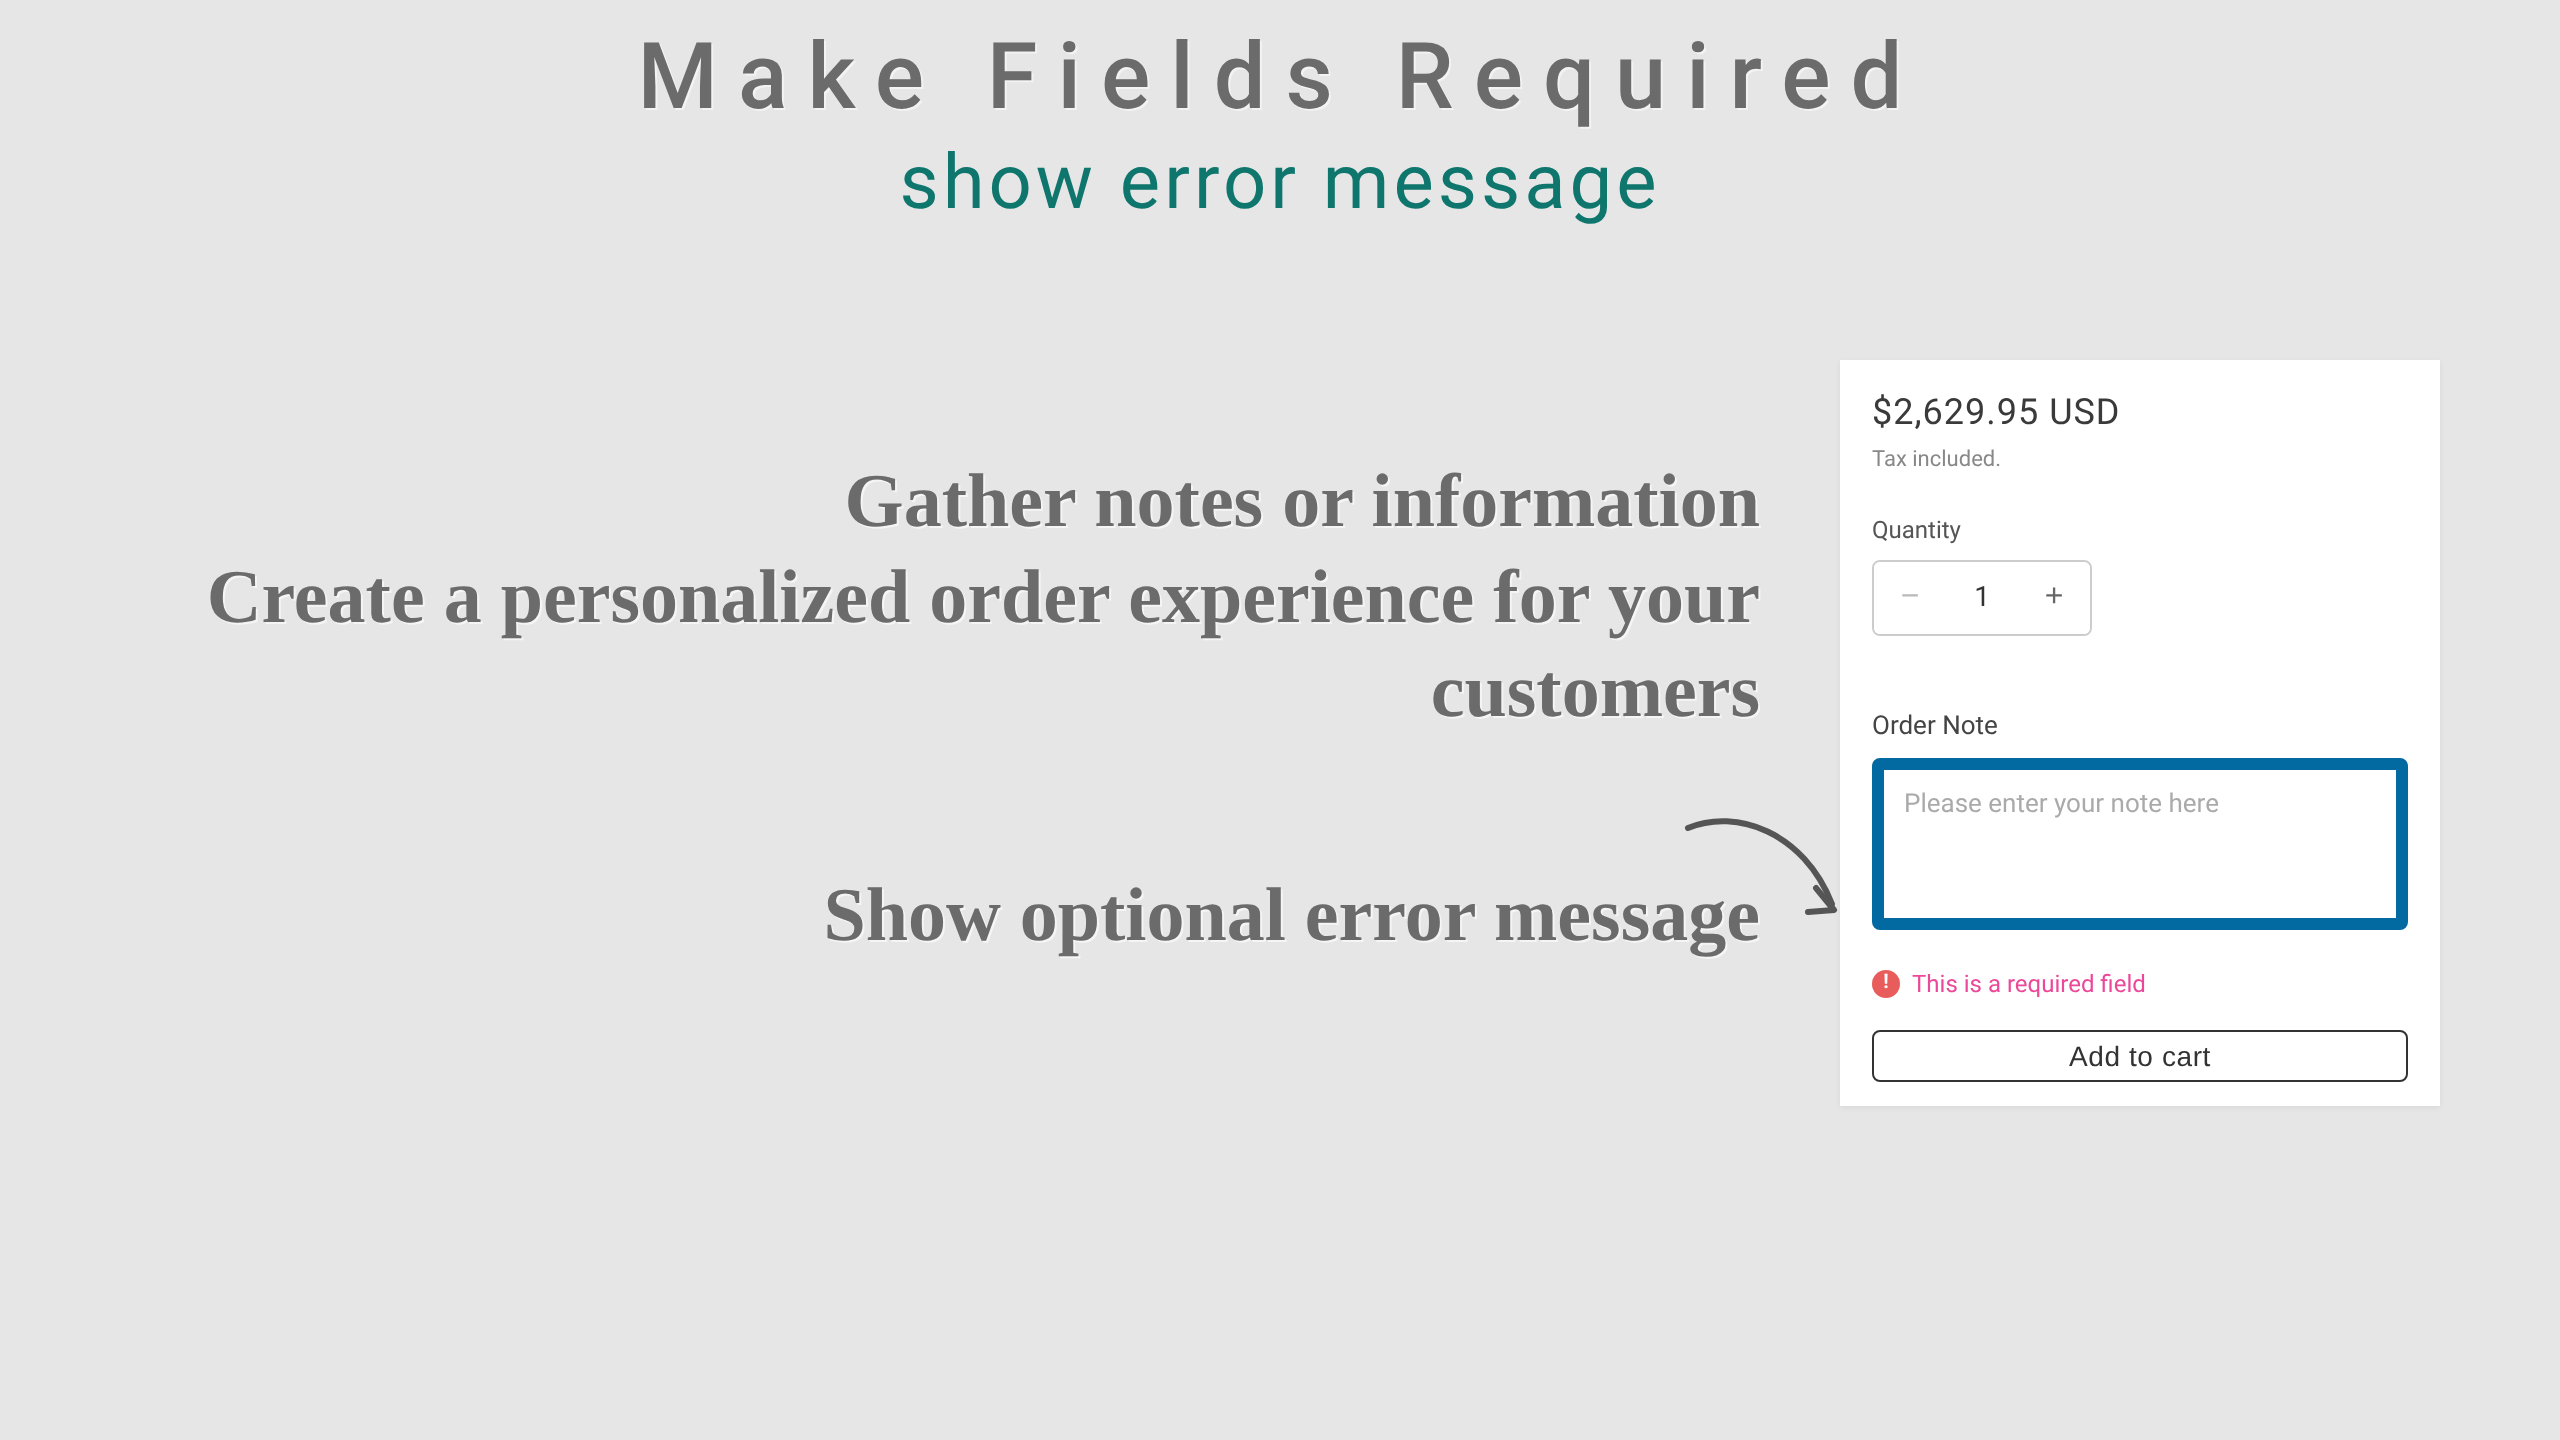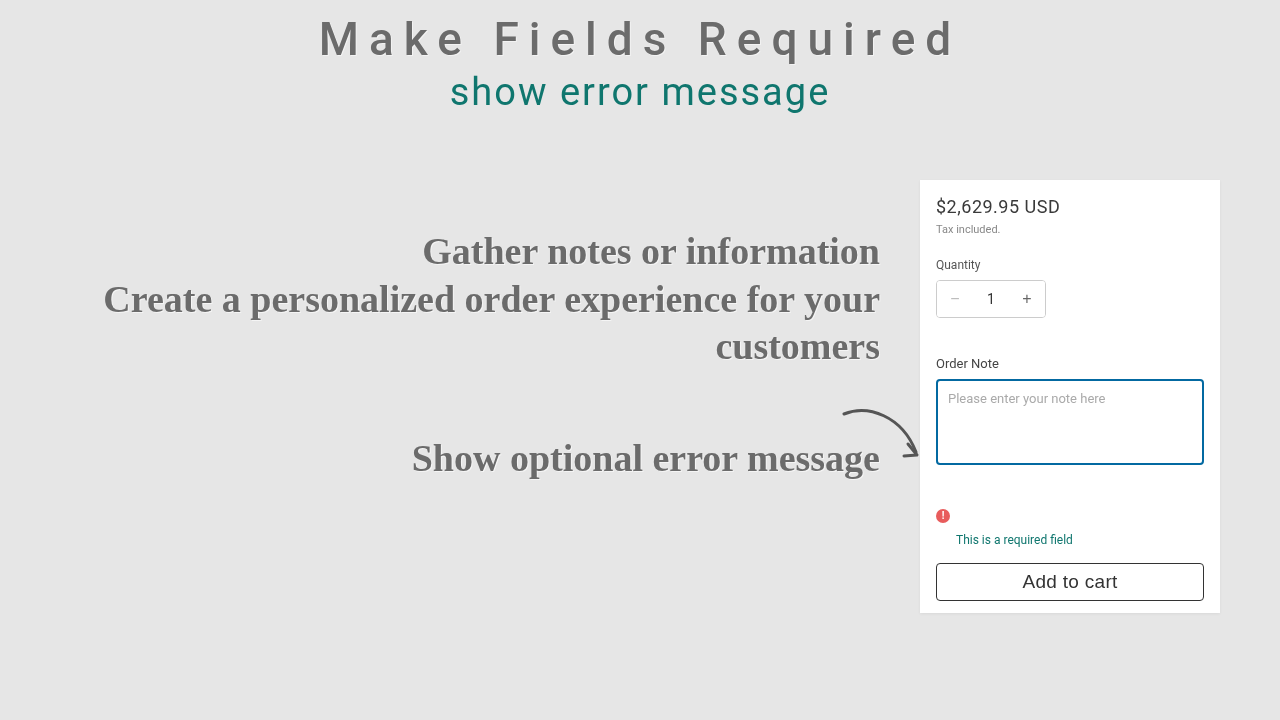--- a/index.html
+++ b/index.html
@@ -99,21 +99,21 @@
   }
   .note-label {
     font-size: 13px;
     color: #444;
     margin-top: 38px;
   }
   .note-input {
     width: 100%;
     height: 86px;
     margin-top: 8px;
-    border: 2px solid #0369a1;
+    border: 6px solid #0369a1;
     border-radius: 4px;
     padding: 10px;
     font-size: 13px;
     font-family: inherit;
     resize: none;
     color: #333;
   }
   .note-input::placeholder { color: #aaa; }
   .error-row {
     display: flex;
@@ -129,28 +129,27 @@
     color: #fff;
     font-size: 10px;
     font-weight: 700;
     display: flex;
     align-items: center;
     justify-content: center;
     line-height: 1;
   }
   .error-text {
     font-size: 12px;
-    color: #0f766e;
-    margin-top: 48px;
+    color: #ec4899;
   }
   .btn {
     width: 100%;
-    height: 38px;
+    height: 26px;
     border-radius: 4px;
-    font-size: 19px;
+    font-size: 14px;
     letter-spacing: 0.3px;
     cursor: pointer;
     margin-top: 16px;
     display: flex;
     align-items: center;
     justify-content: center;
   }
   .btn-outline {
     background: #fff;
     border: 1px solid #333;

